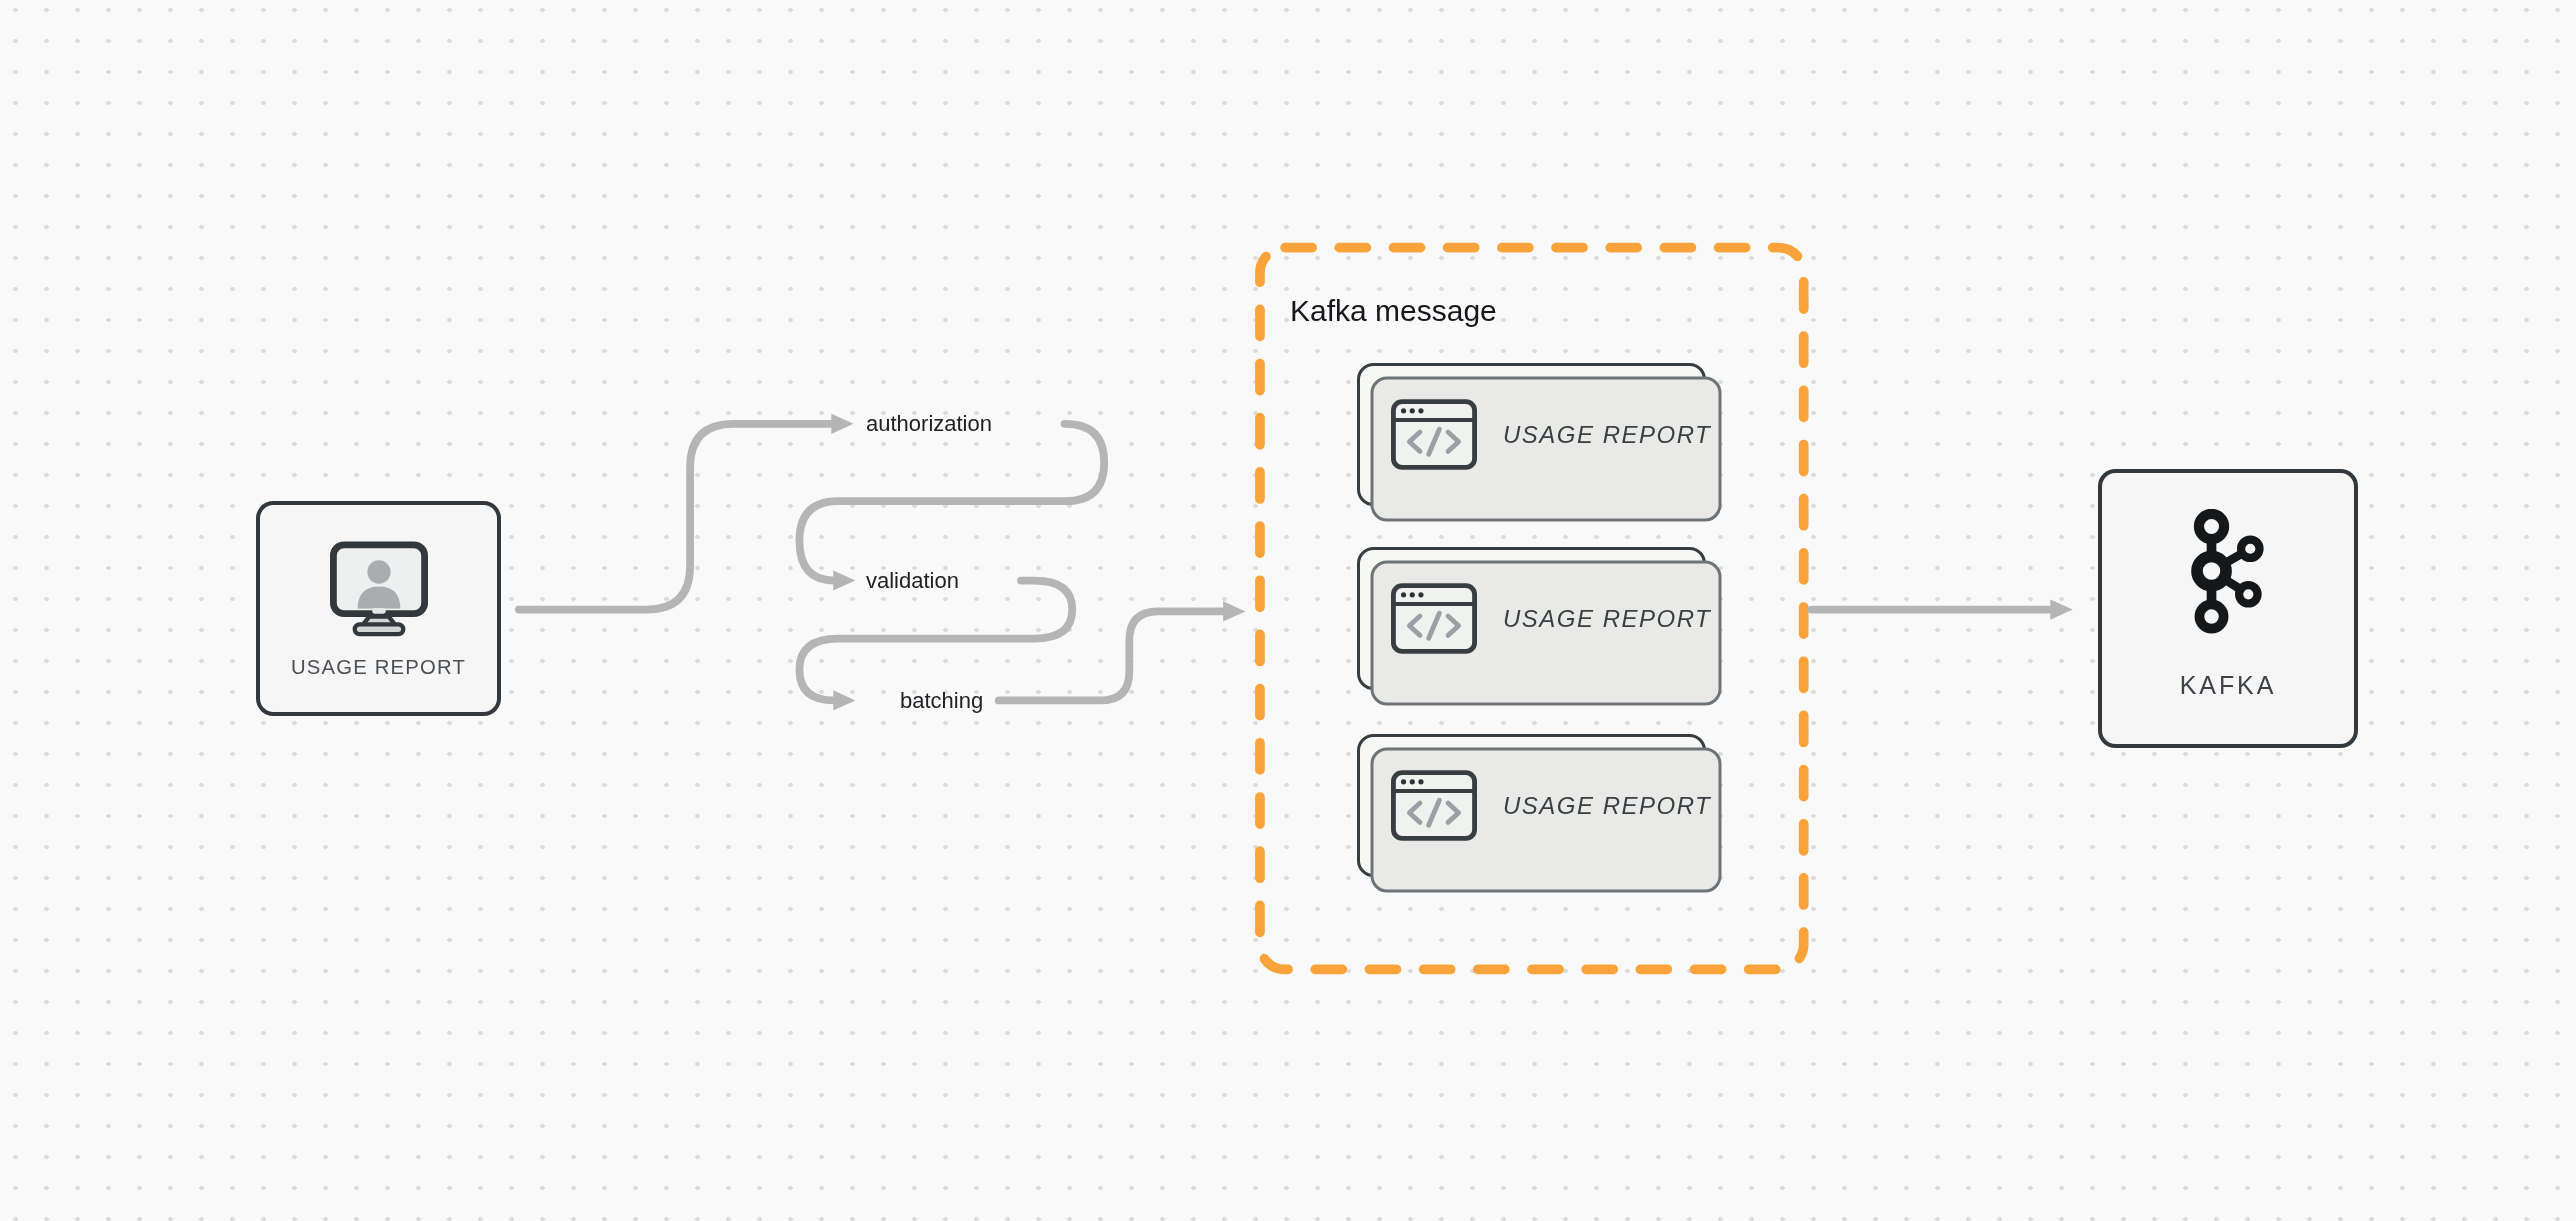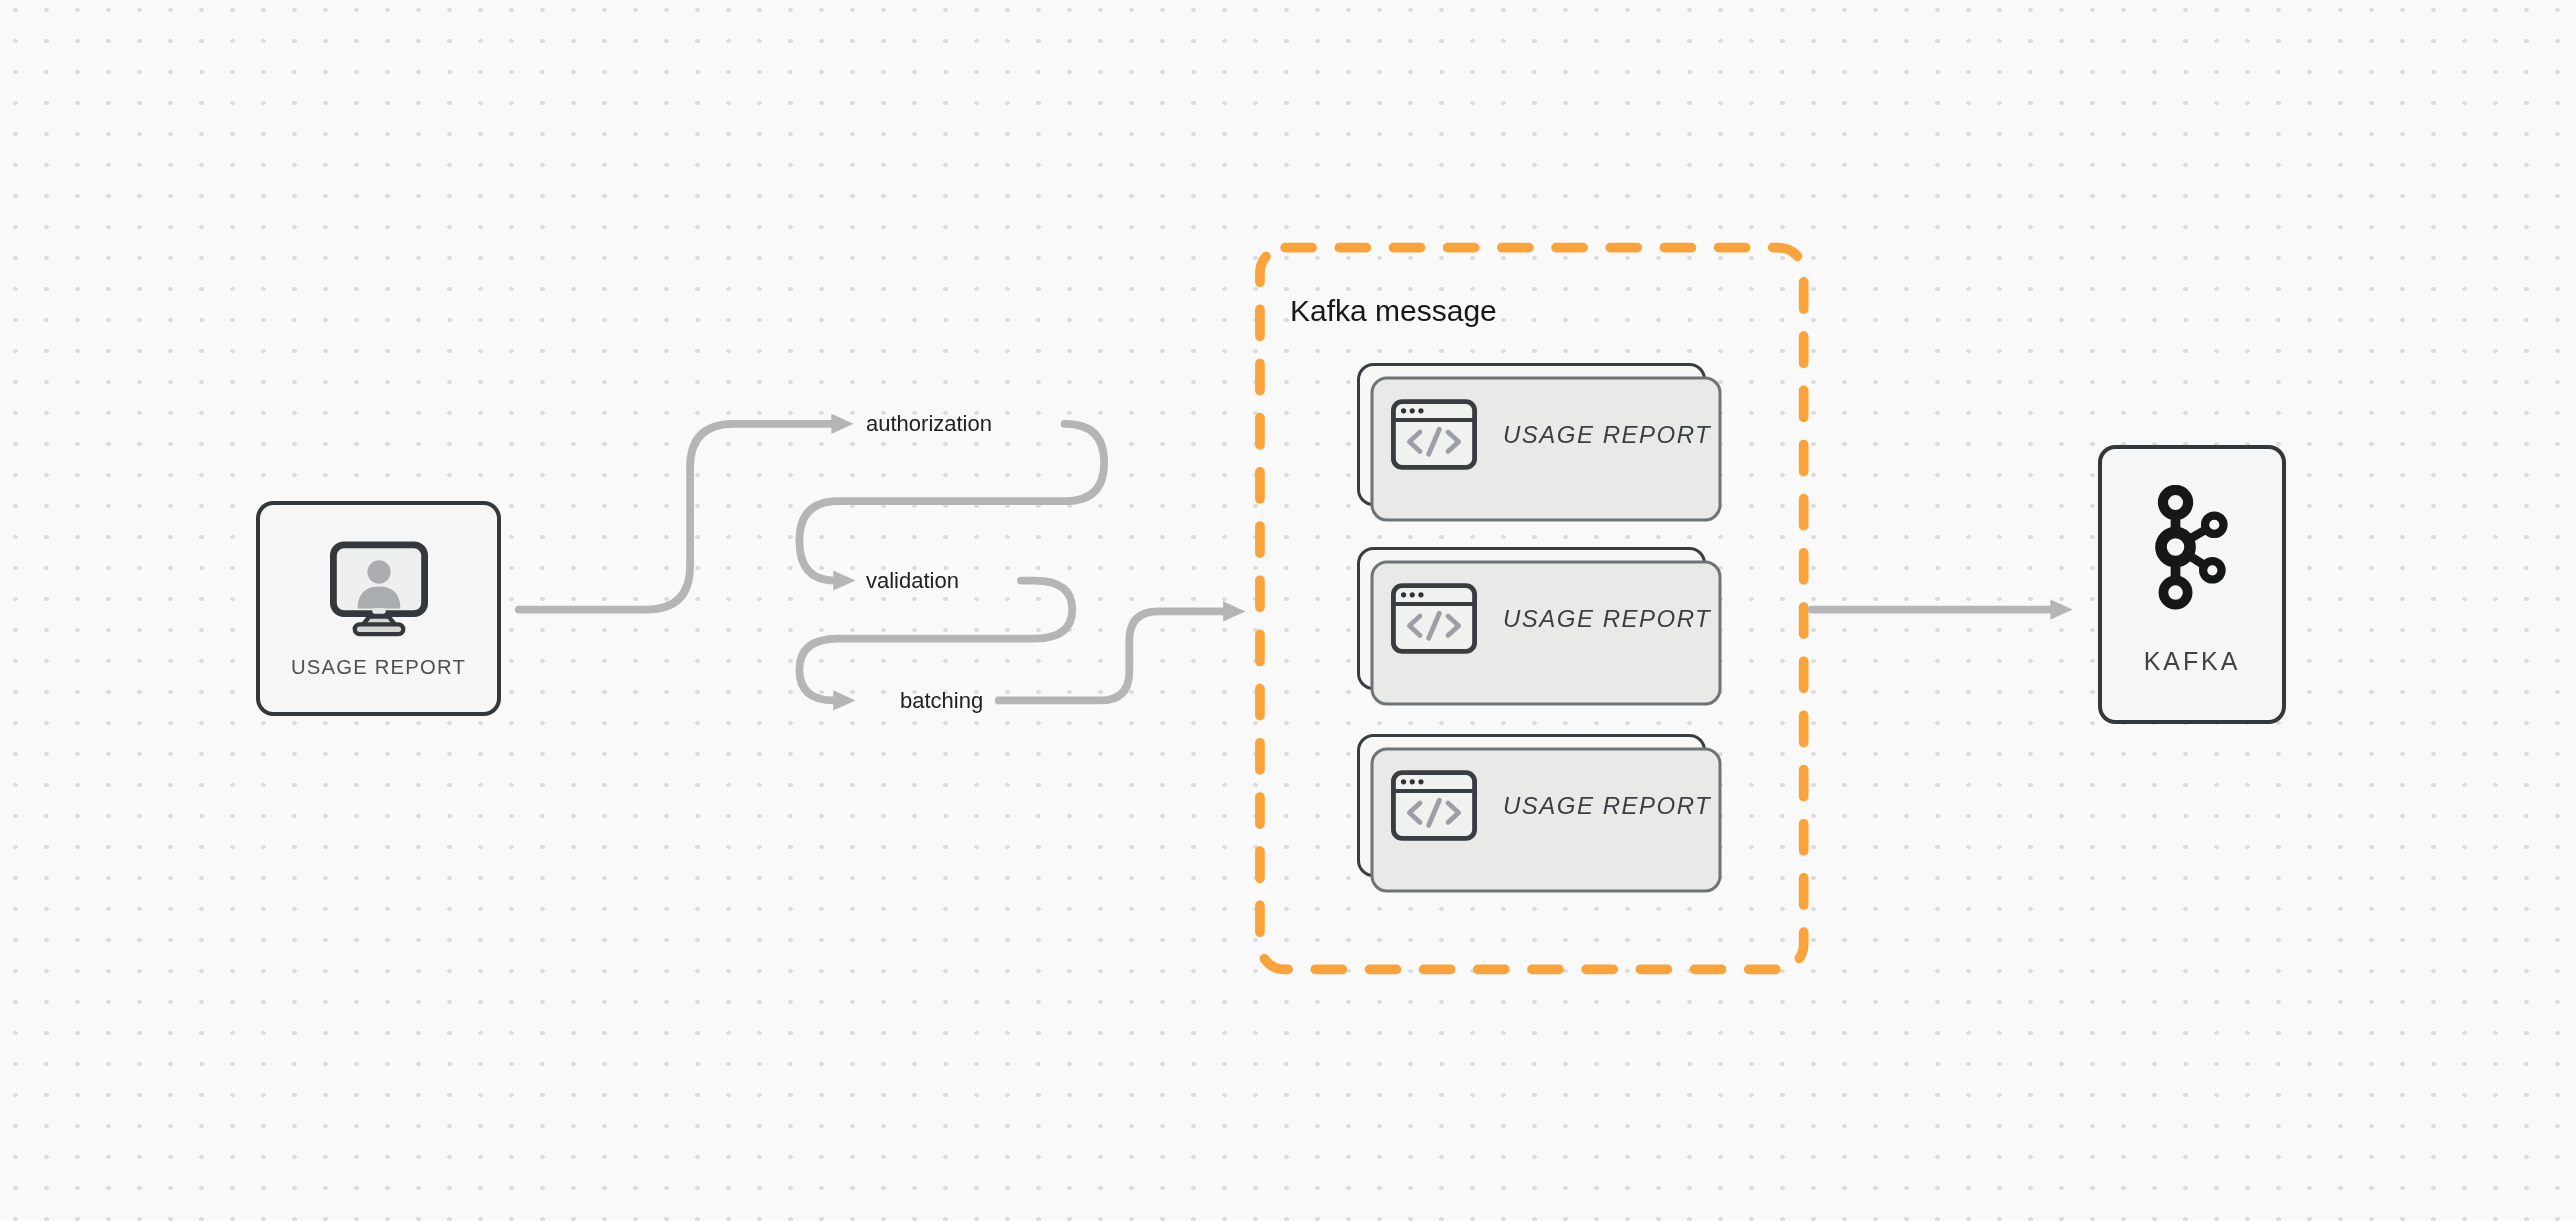--- a/index.html
+++ b/index.html
@@ -23,21 +23,21 @@
     background:#f5f6f5;border:4.8px solid #33383c;border-radius:17.4px;
   }
   .node-label{
     position:absolute;left:0;right:0;text-align:center;
     color:#4c5055;letter-spacing:1.2px;line-height:21px;
   }
   #usage-service{left:256px;top:501px;width:245px;height:215px;}
   #usage-service .node-label{top:152px;font-size:20.3px;}
   #usage-service .icon-wrap{position:absolute;left:50%;top:35px;transform:translateX(-50%);}
 
-  #kafka-node{left:2098px;top:445px;width:188px;height:279px;}
+  #kafka-node{left:2098px;top:469px;width:260px;height:279px;}
   #kafka-node .node-label{top:200px;font-size:25px;letter-spacing:2.9px;color:#3e4247;line-height:25px;}
   #kafka-node .icon-wrap{position:absolute;left:50%;top:36px;transform:translateX(-50%);}
 
   .step-label{
     position:absolute;z-index:2;transform:translateY(-50%);
     font-size:22px;color:#202124;white-space:nowrap;line-height:1;
   }
   #step-authorization{left:866px;top:424px;}
   #step-validation{left:866px;top:581px;}
   #step-batching{left:900px;top:701px;}

